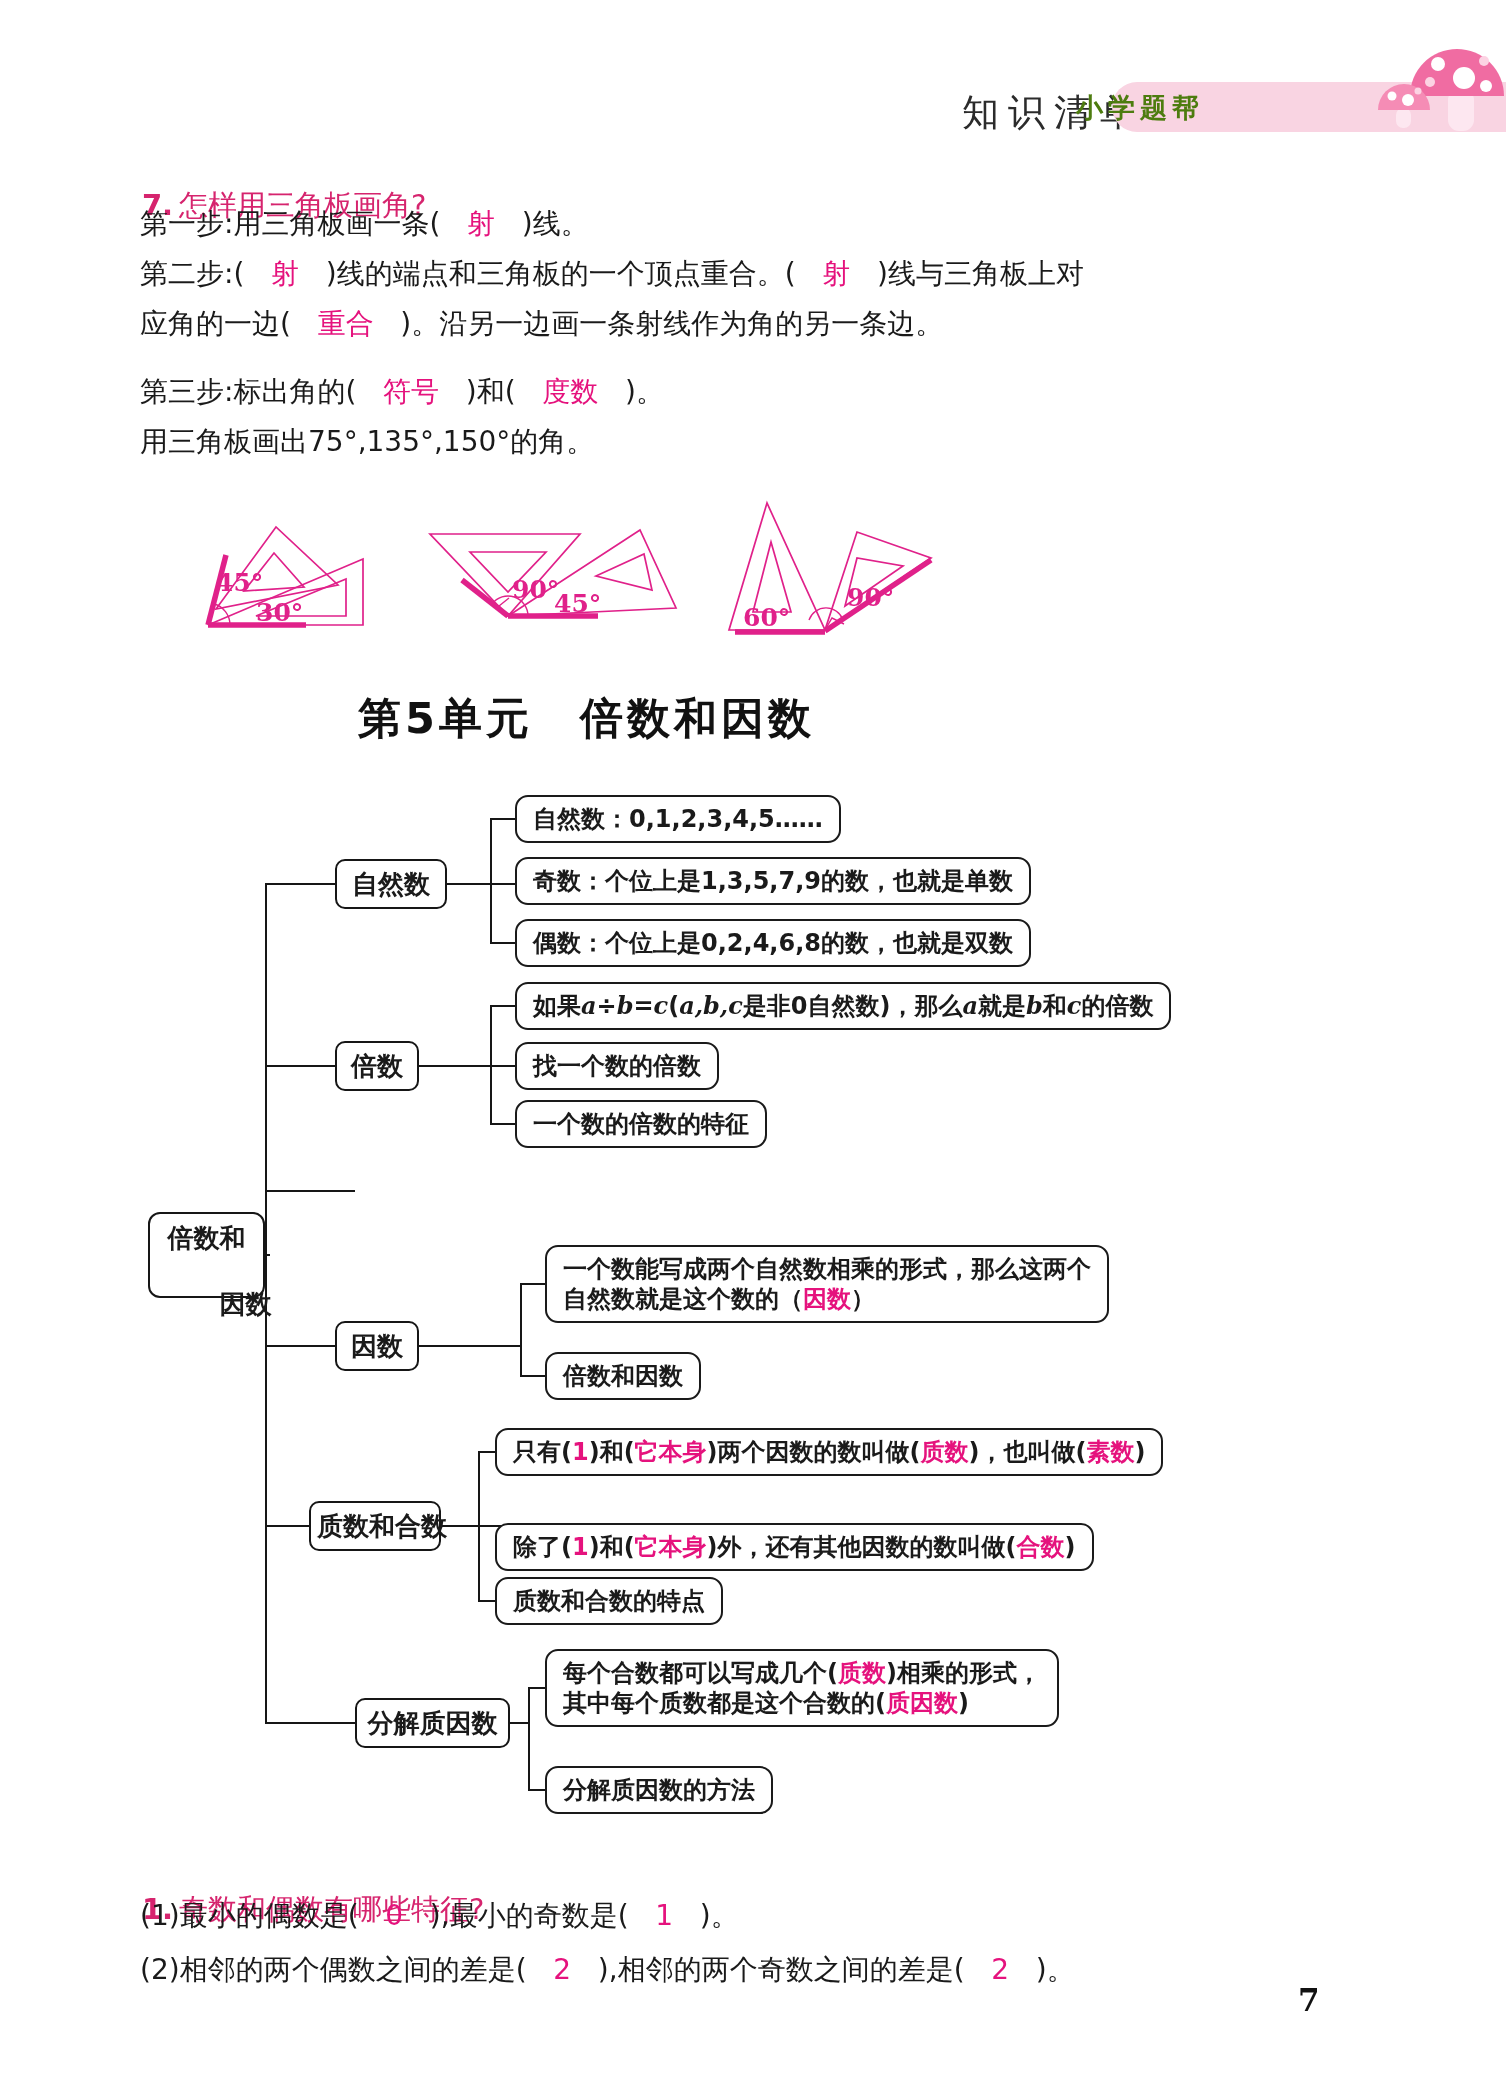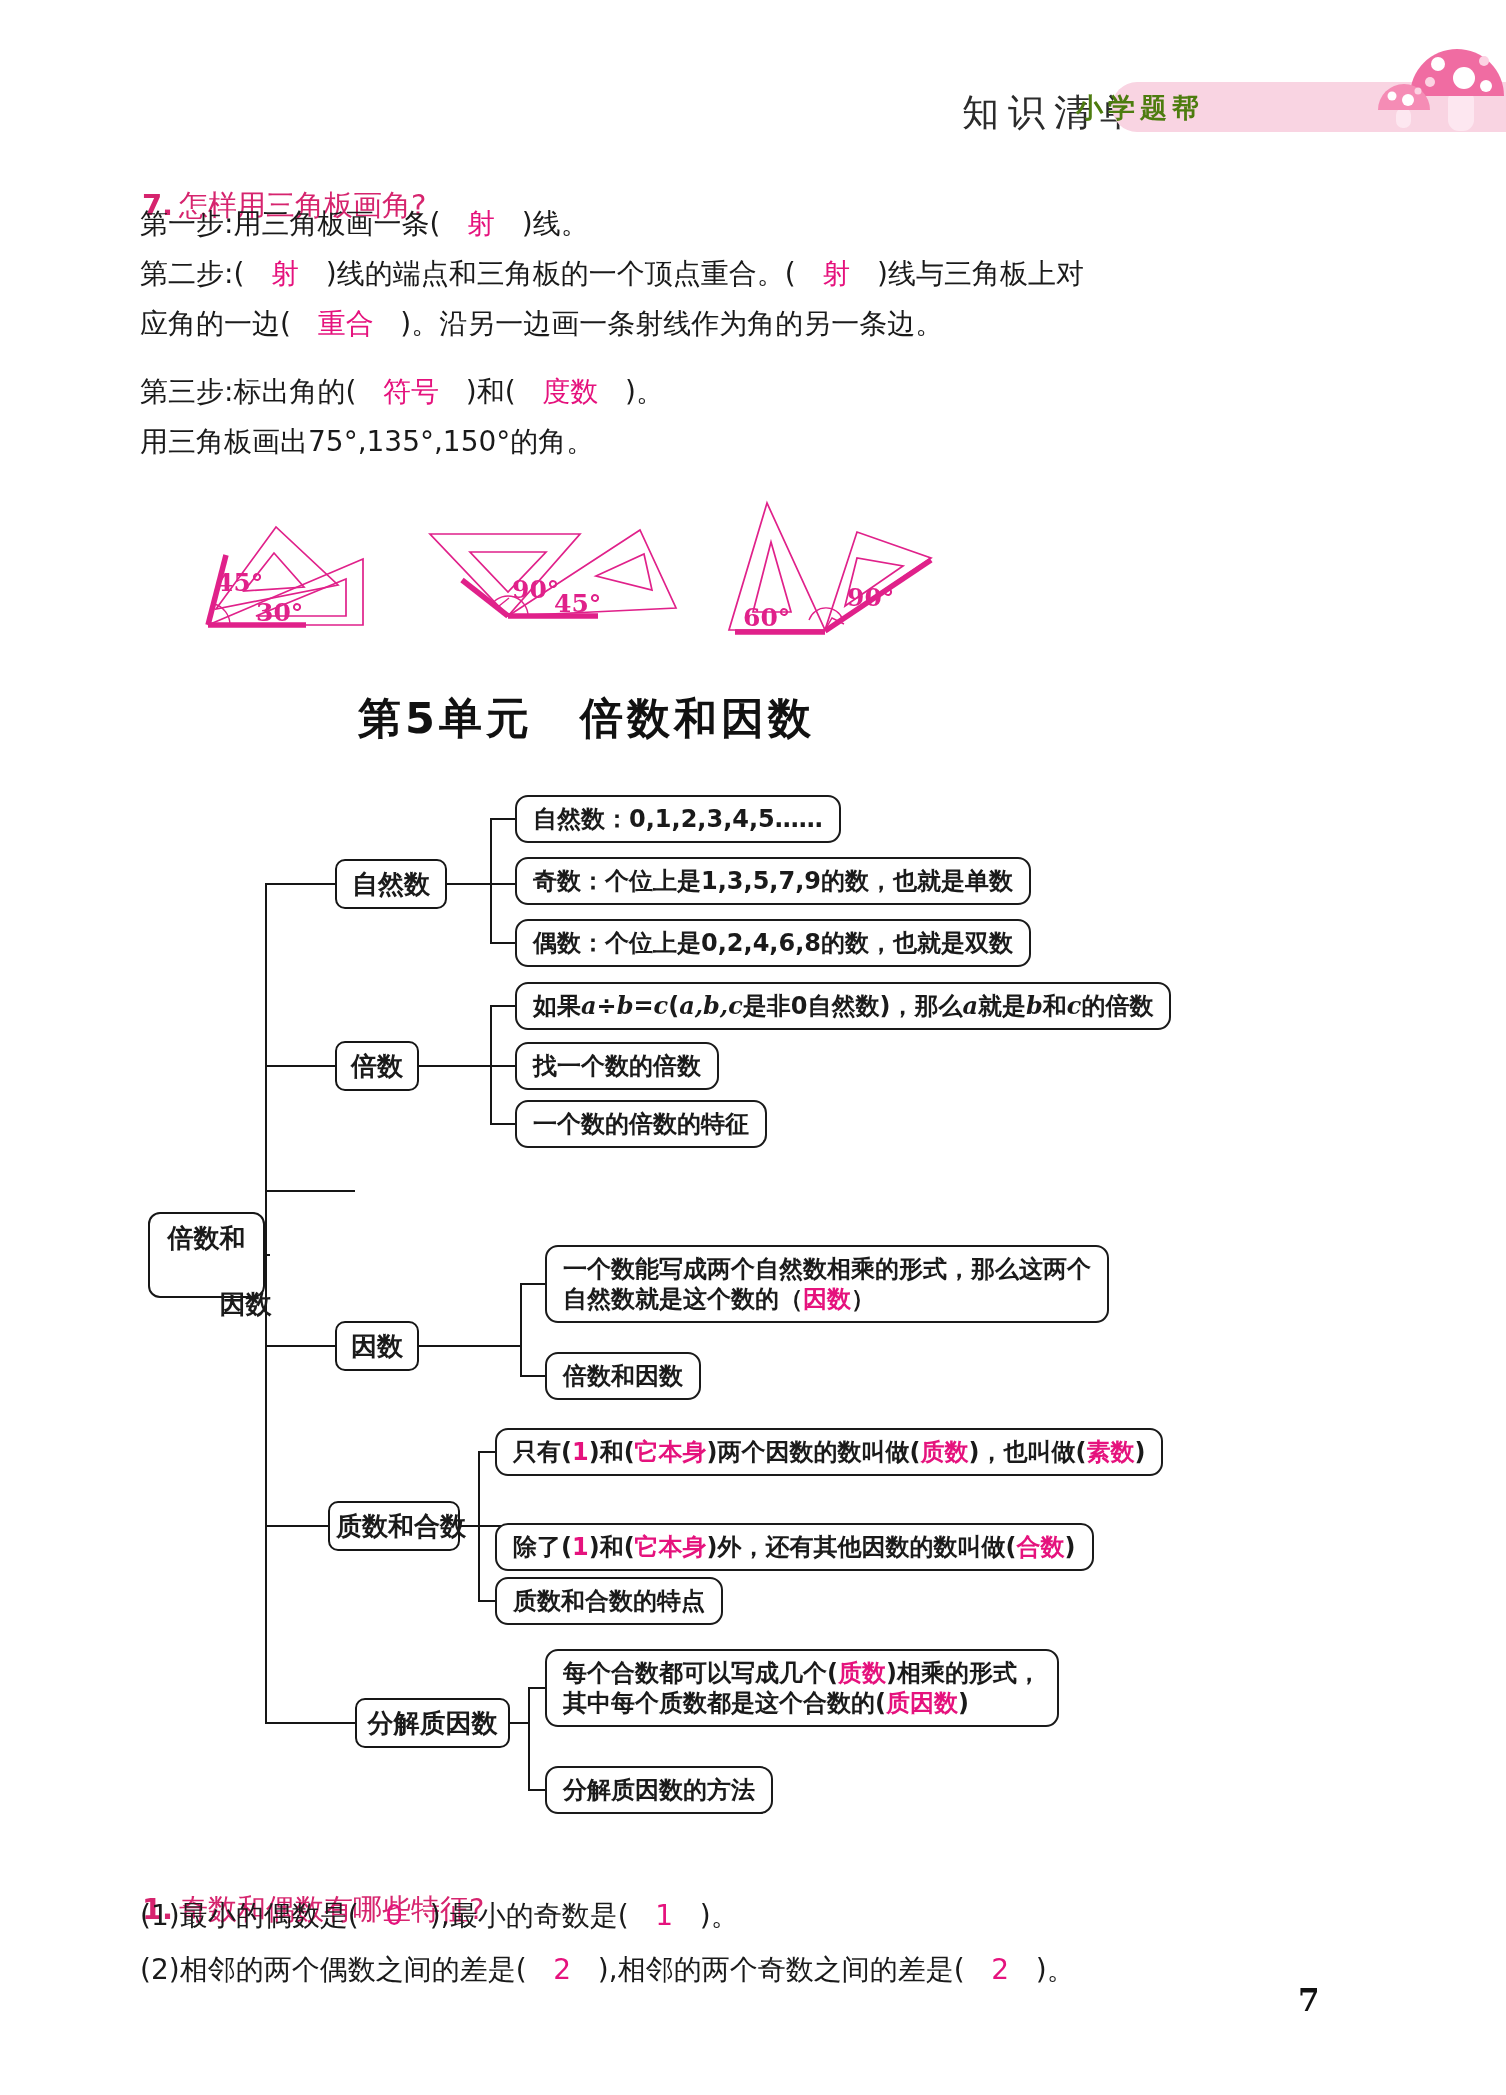--- a/index.html
+++ b/index.html
@@ -136,21 +136,21 @@
   <div class="vline" style="left:528px;top:1687px;height:104px;"></div>
   <div class="hline" style="left:528px;top:1687px;width:27px;"></div>
   <div class="hline" style="left:528px;top:1789px;width:27px;"></div>
 
   <div class="node" style="left:148px;top:1212px;width:117px;height:86px;line-height:33px;border-radius:12px;"><span>倍数和</span><br>
        <span>因数</span></div>
 
   <div class="node" style="left:335px;top:859px;width:112px;height:50px;">自然数</div>
   <div class="node" style="left:335px;top:1041px;width:84px;height:50px;">倍数</div>
   <div class="node" style="left:335px;top:1321px;width:84px;height:50px;">因数</div>
-  <div class="node" style="left:328px;top:1501px;width:132px;height:50px;">质数和合数</div>
+  <div class="node" style="left:309px;top:1501px;width:132px;height:50px;">质数和合数</div>
   <div class="node" style="left:355px;top:1698px;width:155px;height:50px;">分解质因数</div>
 
   <div class="leaf" style="left:515px;top:795px;">自然数：0,1,2,3,4,5……</div>
   <div class="leaf" style="left:515px;top:857px;">奇数：个位上是1,3,5,7,9的数，也就是单数</div>
   <div class="leaf" style="left:515px;top:919px;">偶数：个位上是0,2,4,6,8的数，也就是双数</div>
   <div class="leaf" style="left:515px;top:982px;"><span>如果</span><span class="ital">a</span><span>÷</span><span class="ital">b</span><span>=</span><span class="ital">c</span><span>(</span><span class="ital">a,b,c</span><span>是非0自然数)，那么</span><span class="ital">a</span><span>就是</span><span class="ital">b</span><span>和</span><span class="ital">c</span><span>的倍数</span></div>
   <div class="leaf" style="left:515px;top:1042px;">找一个数的倍数</div>
   <div class="leaf" style="left:515px;top:1100px;">一个数的倍数的特征</div>
   <div class="leaf" style="left:545px;top:1245px;"><span>一个数能写成两个自然数相乘的形式，那么这两个
 自然数就是这个数的（</span><span class="pink">因数</span><span>）</span></div>

